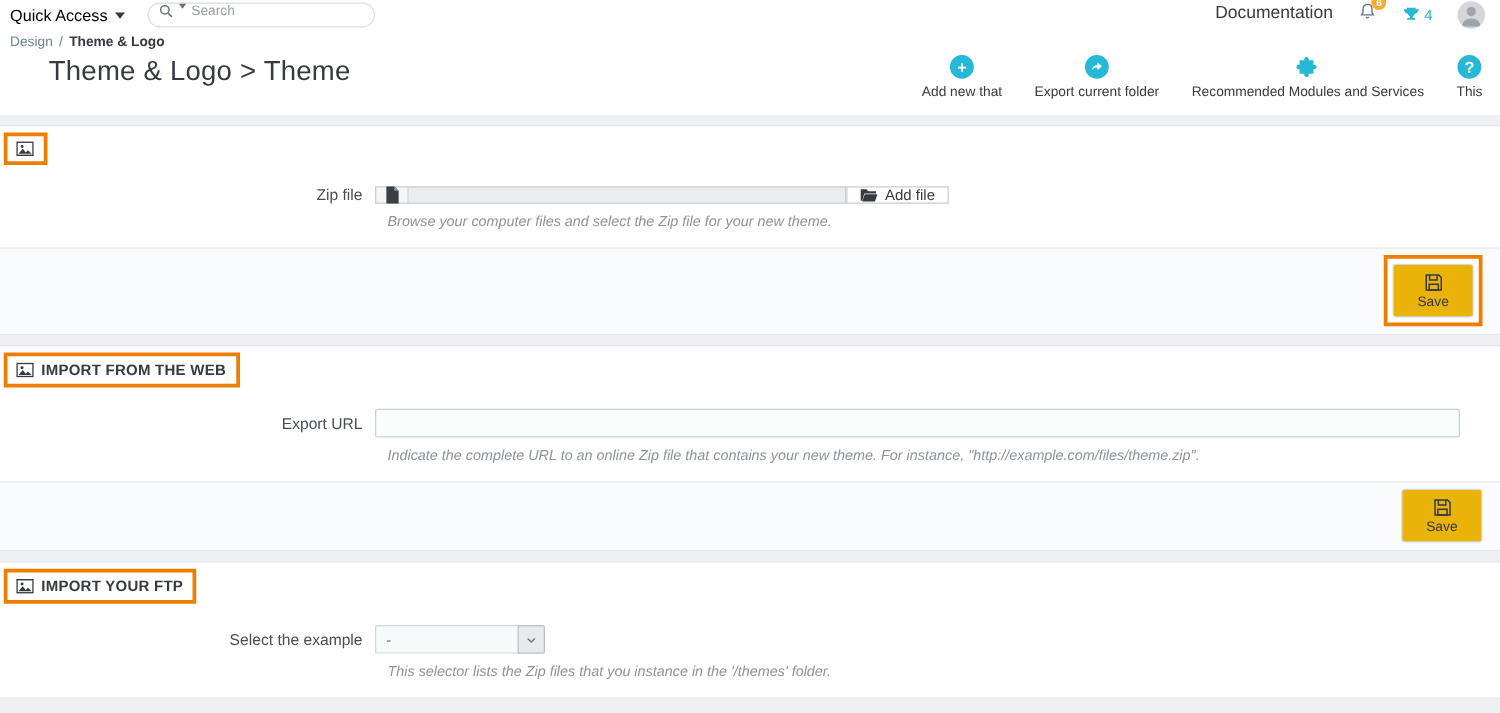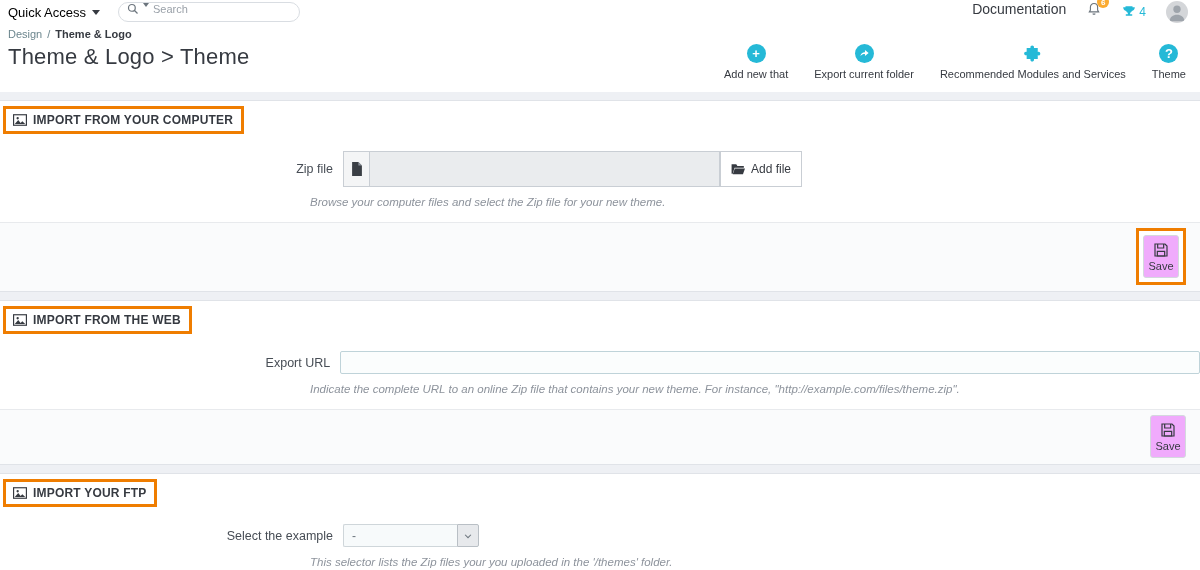--- a/index.html
+++ b/index.html
@@ -19,49 +19,49 @@
   .topbar-right { margin-left:auto; display:flex; gap:20px; }
   .doc-link { font-size:14px; color:#363a41; cursor:pointer; }
   .bell-wrap { position:relative; display:flex; }
   .badge { position:absolute; top:-5px; right:-7px; min-width:12px; height:12px; border-radius:7px; background:#fbab31; color:#fff; font-size:8px; font-weight:bold; display:flex; align-items:center; justify-content:center; padding:0 2px; }
   .trophy-wrap { display:flex; align-items:center; gap:3px; color:#25b9d7; font-size:12px; }
   .avatar { width:22px; height:22px; border-radius:50%; background:#d4d6d9; overflow:hidden; display:flex; align-items:flex-end; justify-content:center; }
   
   .pagehead { padding:4px 14px 12px 8px; background:#fff; }
   .breadcrumb { font-size:11px; color:#6c868e; display:flex; gap:5px; align-items:center; }
   .breadcrumb .crumb-current { color:#363a41; font-weight:bold; }
-  .headrow { display:flex; align-items:flex-start; margin-top:4px; }
+  .headrow { display:flex; align-items:flex-start; margin-top:4px;margin-left:31px; }
   .page-title { font-size:22px; font-weight:400; color:#363a41; letter-spacing:.2px; }
   .actions { margin-left:auto; display:flex; gap:26px; align-items:flex-start; padding-top:0; }
   .action { display:flex; flex-direction:column; align-items:center; gap:5px; font-size:11px; color:#363a41; cursor:pointer; max-width:230px; text-align:center; }
   .circle-icon { width:19px; height:19px; border-radius:50%; background:#25b9d7; color:#fff; display:flex; align-items:center; justify-content:center; font-weight:bold; font-size:13px; line-height:1; }
   
   .main { background:#eef0f4; padding-top:8px; height:482px; }
   .panel { background:#fff; border:1px solid #e0e3e8; border-left:none; border-right:none; margin-bottom:8px; }
   .panel-header { padding:5px 0 5px 3px; }
   .hl-box { display:inline-flex; align-items:center; gap:6px; border:3px solid #ef7d00; padding:4px 8px 4px 7px; }
   .panel-title { font-size:12px; font-weight:bold; color:#363a41; letter-spacing:.2px; }
   .panel-body { padding:6px 0 14px 0; }
-  .form-row { display:flex; align-items:center; margin-top:6px;margin-left:43px; }
+  .form-row { display:flex; align-items:center; margin-top:6px; }
   .form-label { width:300px; text-align:right; padding-right:10px; font-size:12.5px; color:#474d55; }
   .help-text { margin:9px 0 0 310px; font-size:11.5px; font-style:italic; color:#8d939c; }
   .panel-footer { border-top:1px solid #e8eaed; background:#fafbfc; padding:5px 14px 6px; display:flex; justify-content:flex-end; align-items:center; min-height:52px; }
   
-  .input-group { display:flex; height:36px; }
+  .input-group { display:flex; height:14px; }
   .ig-addon { width:27px; border:1px solid #c9ced4; background:#f4f5f6; display:flex; align-items:center; justify-content:center; }
   .ig-input { width:350px; background:#eaecee; border:1px solid #c9ced4; border-left:none; outline:none; padding:0 6px; font-family:inherit; font-size:12px; color:#363a41; }
   .addfile-btn { border:1px solid #c9ced4; background:#fff; display:flex; align-items:center; gap:6px; padding:0 10px; font-size:12px; color:#363a41; cursor:pointer; font-family:inherit; }
   
   .url-input { width:868px; height:23px; border:1px solid #bfd3d9; border-radius:2px; background:#fbfdfd; outline:none; padding:0 8px; font-family:inherit; font-size:12px; color:#363a41; }
   
   .select-group { display:flex; width:136px; height:23px; cursor:pointer; }
   .select-value { flex:1; border:1px solid #cfd6da; border-right:none; background:#f7fafb; display:flex; align-items:center; padding:0 8px; color:#6c757d; font-size:12px; border-radius:2px 0 0 2px; }
   .select-arrow { width:22px; border:1px solid #b9bfc5; background:#e7e9ec; display:flex; align-items:center; justify-content:center; border-radius:0 2px 2px 0; color:#6c757d; }
   
-  .save-btn { width:36px; background:#f0abfc; border:1px solid #d4d9de; border-radius:3px; display:flex; flex-direction:column; align-items:center; gap:2px; padding:6px 0 5px; font-size:11px; color:#363a41; cursor:pointer; font-family:inherit; }
+  .save-btn { width:65px; background:#eab308; border:1px solid #d4d9de; border-radius:3px; display:flex; flex-direction:column; align-items:center; gap:2px; padding:6px 0 5px; font-size:11px; color:#363a41; cursor:pointer; font-family:inherit; }
   .save-hl { border:3px solid #ef7d00; padding:4px; display:inline-block; background:#fff; }
   .icon { display:inline-flex; }
 </style>
 </head>
 <body>
 
 <div class="topbar">
   <div class="quick-access">
     <span>Quick Access</span>
     <span class="caret-down"></span>
@@ -128,39 +128,38 @@
       <div class="action">
         <span class="icon">
           <svg width="20" height="19" viewBox="0 0 24 24" fill="#25b9d7">
               <path d="M11 2c1.3 0 2.3 1 2.3 2.3 0 .3-.1.6-.2.9H18v4.9c.3-.1.6-.2.9-.2 1.3 0 2.3 1 2.3 2.3s-1 2.3-2.3 2.3c-.3 0-.6-.1-.9-.2V19h-4.9c.1.3.2.6.2.9 0 1.3-1 2.3-2.3 2.3s-2.3-1-2.3-2.3c0-.3.1-.6.2-.9H4v-4.9c-.3.1-.6.2-.9.2-1.3 0-2.3-1-2.3-2.3s1-2.3 2.3-2.3c.3 0 .6.1.9.2V5.2h4.9c-.1-.3-.2-.6-.2-.9C8.7 3 9.7 2 11 2z"></path>
             </svg>
         </span>
         <span>Recommended Modules and Services</span>
       </div>
       <div class="action">
         <span class="circle-icon">?</span>
-        <span>Theme</span>
+        <span>This</span>
       </div>
     </div>
   </div>
 </div>
 
 <div class="main">
 
   <section class="panel">
     <div class="panel-header">
       <span class="hl-box">
         <span class="icon">
           <svg width="14" height="12" viewBox="0 0 24 20">
               <rect x="1" y="1" width="22" height="18" fill="none" stroke="#363a41" stroke-width="2"></rect>
               <circle cx="8" cy="7" r="2" fill="#363a41"></circle>
               <path d="M3 17l6-7 4 5 3-3 5 5z" fill="#363a41"></path>
             </svg>
         </span>
-        <span class="panel-title">IMPORT FROM YOUR COMPUTER</span>
       </span>
     </div>
     <div class="panel-body">
       <div class="form-row">
         <label class="form-label">Zip file</label>
         <div class="input-group">
           <span class="ig-addon">
             <svg width="12" height="14" viewBox="0 0 16 20">
                 <path d="M1 0h9l5 5v15H1z" fill="#3a3f45"></path>
                 <path d="M10 0l5 5h-5z" fill="#8d939c"></path>
@@ -248,18 +247,18 @@
         <label class="form-label">Select the example</label>
         <div class="select-group">
           <span class="select-value">-</span>
           <span class="select-arrow">
             <svg width="10" height="10" viewBox="0 0 24 24">
                 <path d="M5 9l7 7 7-7" fill="none" stroke="#6c757d" stroke-width="2.5"></path>
               </svg>
           </span>
         </div>
       </div>
-      <div class="help-text">This selector lists the Zip files your you uploaded in the '/themes' folder.</div>
+      <div class="help-text">This selector lists the Zip files that you instance in the '/themes' folder.</div>
     </div>
 
   </section>
 
 </div>
 
 </body></html>

